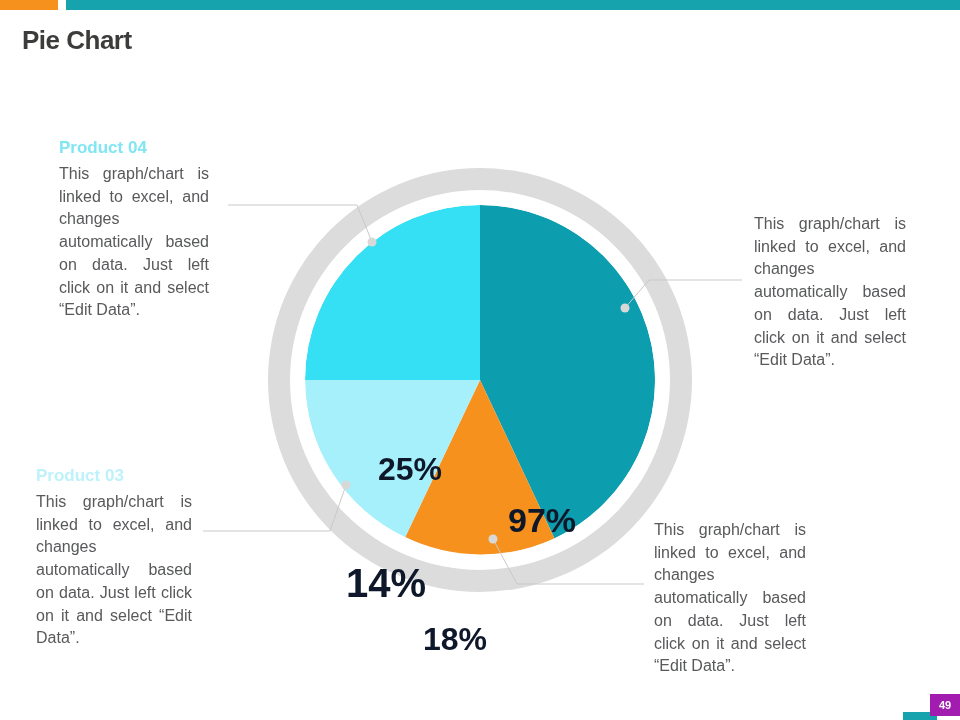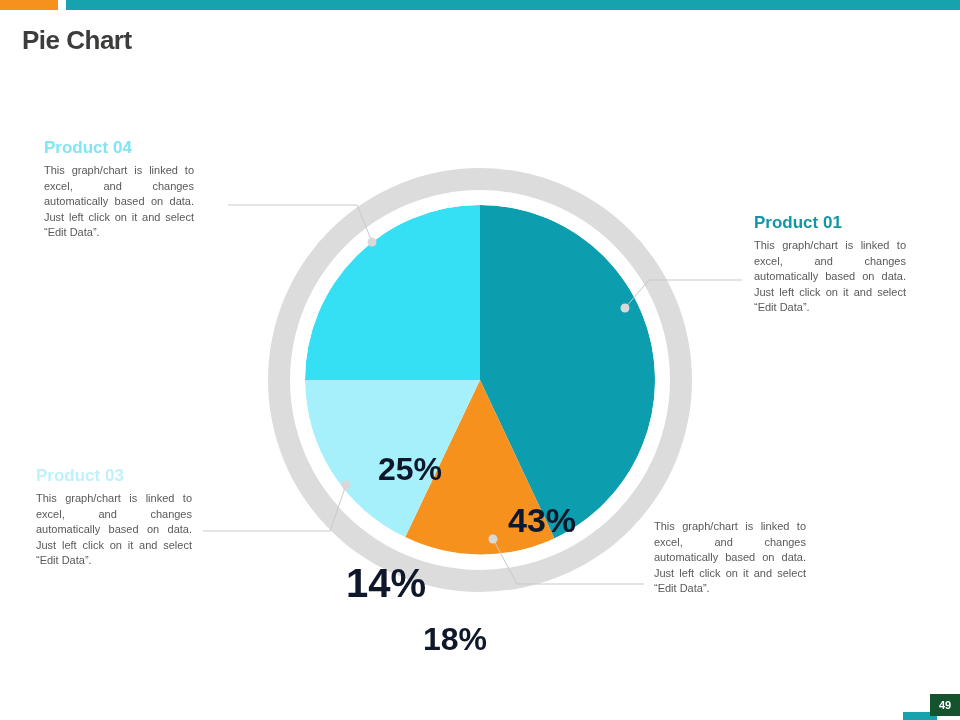--- a/index.html
+++ b/index.html
@@ -41,32 +41,32 @@
   .lbl-18{left:155px;top:455px;font-size:32px;}
   .lbl-14{left:78px;top:395px;font-size:40px;}
   .lbl-25{left:110px;top:285px;font-size:32px;}
 
   
   .leaders{position:absolute;left:0;top:0;width:960px;height:720px;pointer-events:none;}
 
   
   .callout{position:absolute;}
   .callout .c-title{font-size:17px;font-weight:bold;margin:0 0 5px 0;}
-  .callout .c-body{font-size:11px;color:#58595B;line-height:1.42;margin:0;text-align:justify;}
+  .callout .c-body{font-size:16px;color:#58595B;line-height:1.42;margin:0;text-align:justify;}
 
-  .callout-p4{left:44px;top:138px;width:152px;}
+  .callout-p4{left:59px;top:138px;width:152px;}
   .callout-p4 .c-body{width:150px;}
   .callout-p3{left:36px;top:466px;width:156px;}
   .callout-p1{left:754px;top:213px;width:152px;}
   .callout-p2{left:654px;top:519px;width:152px;}
 
   
   .footer-teal{position:absolute;left:903px;top:712px;width:34px;height:8px;background:#17A3AE;}
   .page-badge{
-    position:absolute;left:930px;top:694px;width:30px;height:22px;background:#14532d;
+    position:absolute;left:930px;top:694px;width:30px;height:22px;background:#a21caf;
     color:#ffffff;font-size:11px;font-weight:bold;
     display:flex;align-items:center;justify-content:center;
   }
 </style>
 </head>
 <body>
 
 <div class="topbar">
   <div class="topbar-orange"></div>
   <div class="topbar-teal"></div>
@@ -84,21 +84,21 @@
       <path fill="#0C9EAE" d="M175,175 L175,0 A175,175 0 0,1 249.45,333.43 Z"></path>
 
       <path fill="#F7911E" d="M175,175 L249.45,333.43 A175,175 0 0,1 100.22,332.03 Z"></path>
 
       <path fill="#A6F0FC" d="M175,175 L100.22,332.03 A175,175 0 0,1 0,175 Z"></path>
 
       <path fill="#35E0F5" d="M175,175 L0,175 A175,175 0 0,1 175,0 Z"></path>
     </svg>
   </div>
 
-  <div class="slice-label lbl-43">43%</div>
+  <div class="slice-label lbl-43">97%</div>
   <div class="slice-label lbl-18">18%</div>
   <div class="slice-label lbl-14">14%</div>
   <div class="slice-label lbl-25">25%</div>
 </div>
 
 <svg class="leaders">
 
   <polyline points="228,205 357,205 372,242" fill="none" stroke="#C9C9C9" stroke-width="1"></polyline>
   <circle cx="372" cy="242" r="4.5" fill="#D8D8D8"></circle>
 
@@ -116,21 +116,20 @@
   <div class="c-title" style="color:#7FE6F2">Product 04</div>
   <div class="c-body">This graph/chart is linked to excel, and changes automatically based on data. Just left click on it and select “Edit Data”.</div>
 </div>
 
 <div class="callout callout-p3">
   <div class="c-title" style="color:#BDF2FB">Product 03</div>
   <div class="c-body">This graph/chart is linked to excel, and changes automatically based on data. Just left click on it and select “Edit Data”.</div>
 </div>
 
 <div class="callout callout-p1">
-  <div class="c-title" style="color:#1296A6">Product 01</div>
   <div class="c-body">This graph/chart is linked to excel, and changes automatically based on data. Just left click on it and select “Edit Data”.</div>
 </div>
 
 <div class="callout callout-p2">
   <div class="c-body">This graph/chart is linked to excel, and changes automatically based on data. Just left click on it and select “Edit Data”.</div>
 </div>
 
 <div class="footer-teal"></div>
 <div class="page-badge">49</div>
 

